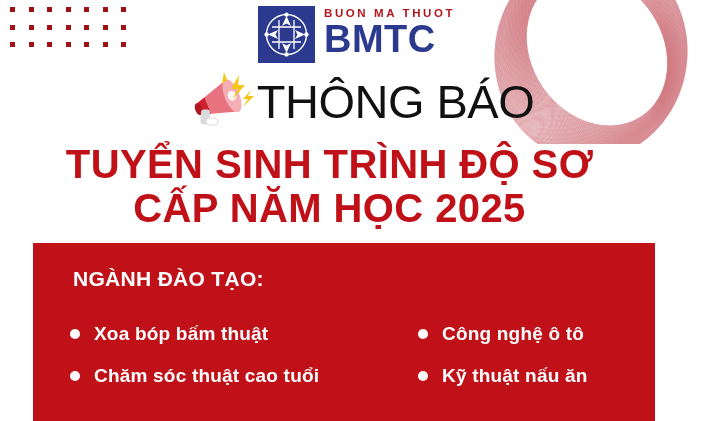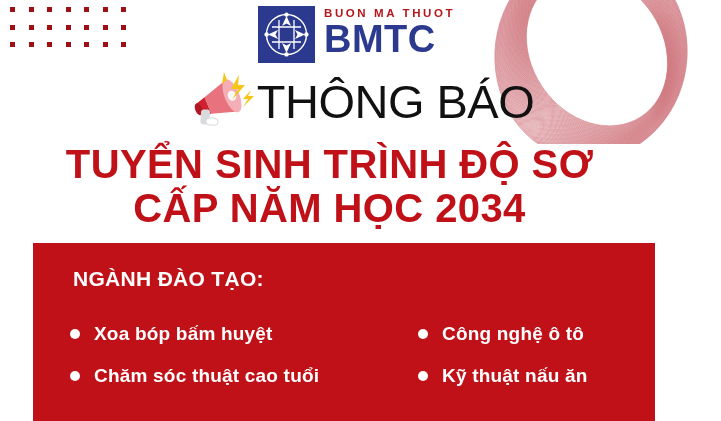--- a/index.html
+++ b/index.html
@@ -296,30 +296,30 @@
       </g>
       <path d="M60 5 L52 19 L59 19 L53 30 L66 15 L59 15 Z" fill="#f5c518"></path>
       <path d="M72 20 L64 29 L69 29 L64 37 L75 26 L69 26 Z" fill="#f5c518"></path>
       <path d="M45 2 L43 14 L48 10 Z" fill="#f5c518"></path>
     </svg>
     <div id="announce-title">THÔNG BÁO</div>
   </div>
 
   <div id="headline">
     <div>TUYỂN SINH TRÌNH ĐỘ SƠ</div>
-    <div>CẤP NĂM HỌC 2034</div>
+    <div>CẤP NĂM HỌC 2025</div>
   </div>
 
   <div id="programs-panel">
     <div id="programs-heading">NGÀNH ĐÀO TẠO:</div>
 
     <div class="program-column" id="program-column-left">
       <div class="program-item">
         <span class="program-bullet"></span>
-        <span class="program-label">Xoa bóp bấm huyệt</span>
+        <span class="program-label">Xoa bóp bấm thuật</span>
       </div>
       <div class="program-item">
         <span class="program-bullet"></span>
         <span class="program-label">Chăm sóc thuật cao tuổi</span>
       </div>
     </div>
 
     <div class="program-column" id="program-column-right">
       <div class="program-item">
         <span class="program-bullet"></span>

